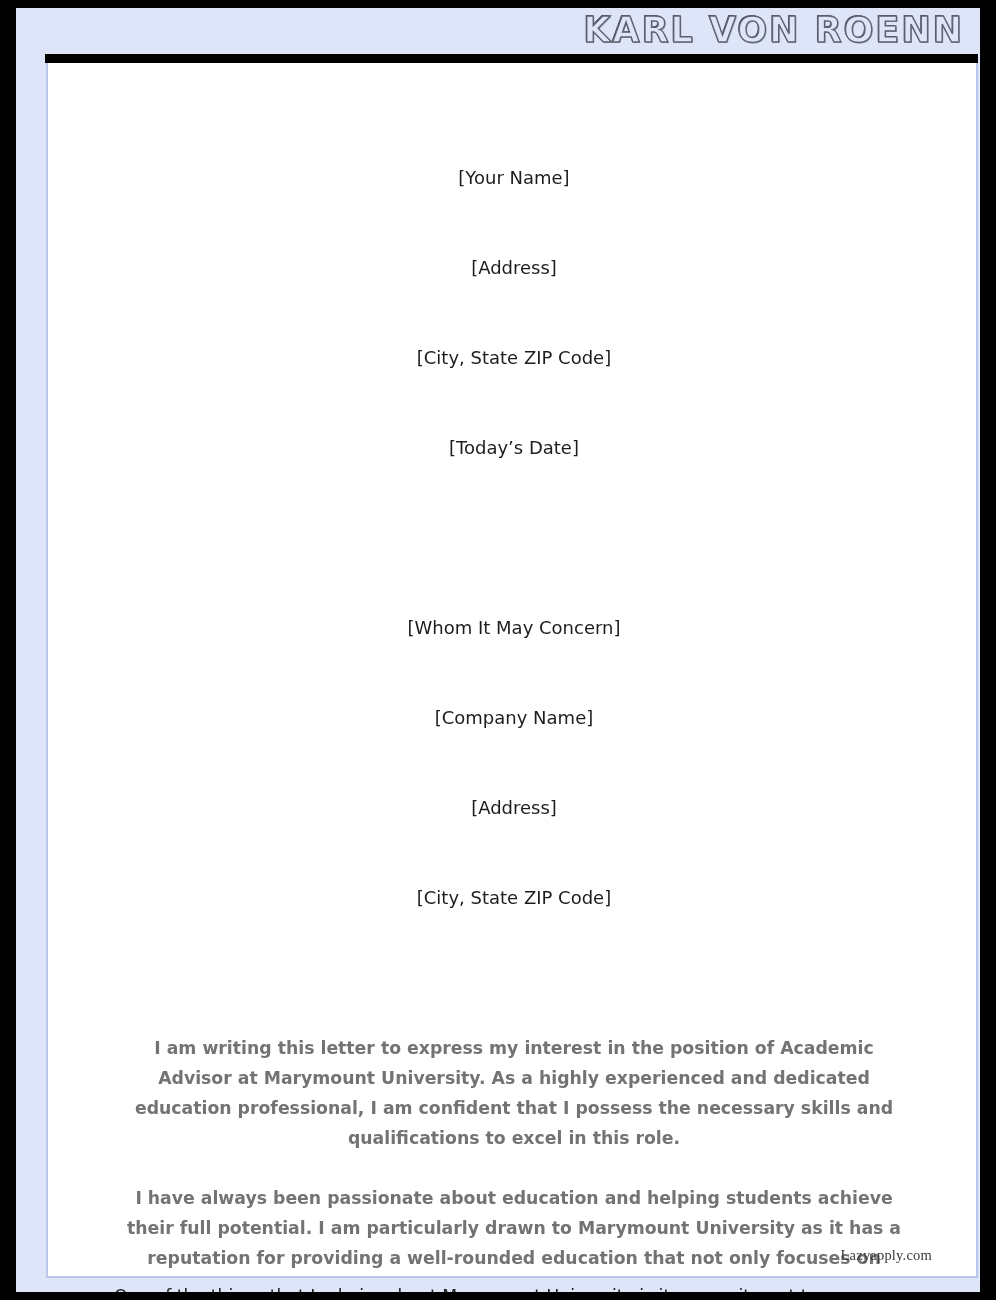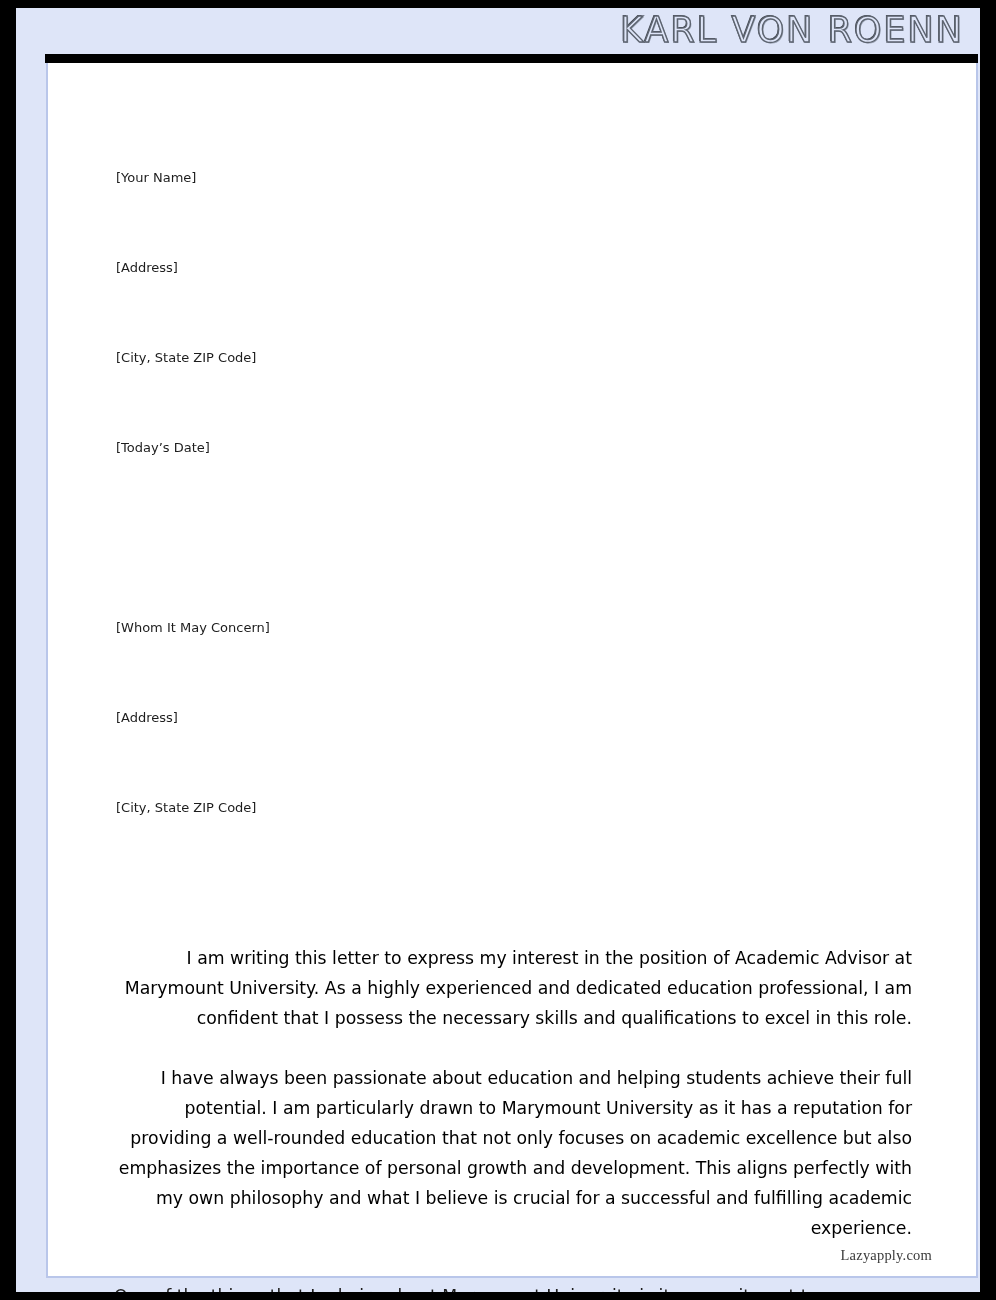--- a/index.html
+++ b/index.html
@@ -41,21 +41,21 @@
     height: 46px;
     display: flex;
     align-items: center;
     justify-content: flex-end;
     padding-right: 16px;
   }
 
   #letterhead-name {
     font-family: "DejaVu Sans", sans-serif;
     font-size: 35px;
-    font-weight: 400;
+    font-weight: 700;
     letter-spacing: 2.0px;
     line-height: 1;
     white-space: nowrap;
     color: #dee5f8;
     -webkit-text-stroke: 1.4px #5d6470;
     text-shadow:
        1px 1px 0 #9aa3b4,
       -1px -1px 0 #41464f;
     padding-bottom: 2px;
   }
@@ -85,44 +85,46 @@
   }
 
   #page-body {
     position: absolute;
     left: 68px;
     top: 40px;
     width: 796px;
   }
 
   .addr-block {
-    font-size: 13px;
+    font-size: 18px;
     line-height: 30px;
     color: #1d1d1d;
     font-family: "DejaVu Sans", sans-serif;
     white-space: pre;
+    text-align: center;
   }
   .addr-line { display: block; }
 
   .block-gap { height: 30px; }
 
   .salutation {
     font-size: 17.5px;
     line-height: 30px;
     color: #1d1d1d;
     font-family: "DejaVu Sans", sans-serif;
   }
 
   .body-para {
     font-size: 17.3px;
     line-height: 30px;
-    color: #000000;
-    font-family: "DejaVu Sans", sans-serif;
-    text-align: right;
+    color: #737373;
+    font-family: "DejaVu Sans", sans-serif;
+    text-align: center;
     margin-bottom: 30px;
+    font-weight: bold;
   }
   .body-para:last-child { margin-bottom: 0; }
 
   
   #watermark {
     position: absolute;
     right: 44px;
     bottom: 12px;
     font-size: 14.5px;
     color: #3a3a3a;
@@ -165,20 +167,21 @@
           <span class="addr-line">[Your Name]</span>
           <span class="addr-line">[Address]</span>
           <span class="addr-line">[City, State ZIP Code]</span>
           <span class="addr-line">[Today’s Date]</span>
         </div>
 
         <div class="block-gap"></div>
 
         <div class="addr-block">
           <span class="addr-line">[Whom It May Concern]</span>
+          <span class="addr-line">[Company Name]</span>
           <span class="addr-line">[Address]</span>
           <span class="addr-line">[City, State ZIP Code]</span>
         </div>
 
         <div class="block-gap"></div>
 
 
         <div class="block-gap"></div>
 
         <p class="body-para">I am writing this letter to express my interest in the position of Academic Advisor at Marymount University. As a highly experienced and dedicated education professional, I am confident that I possess the necessary skills and qualifications to excel in this role.</p>

